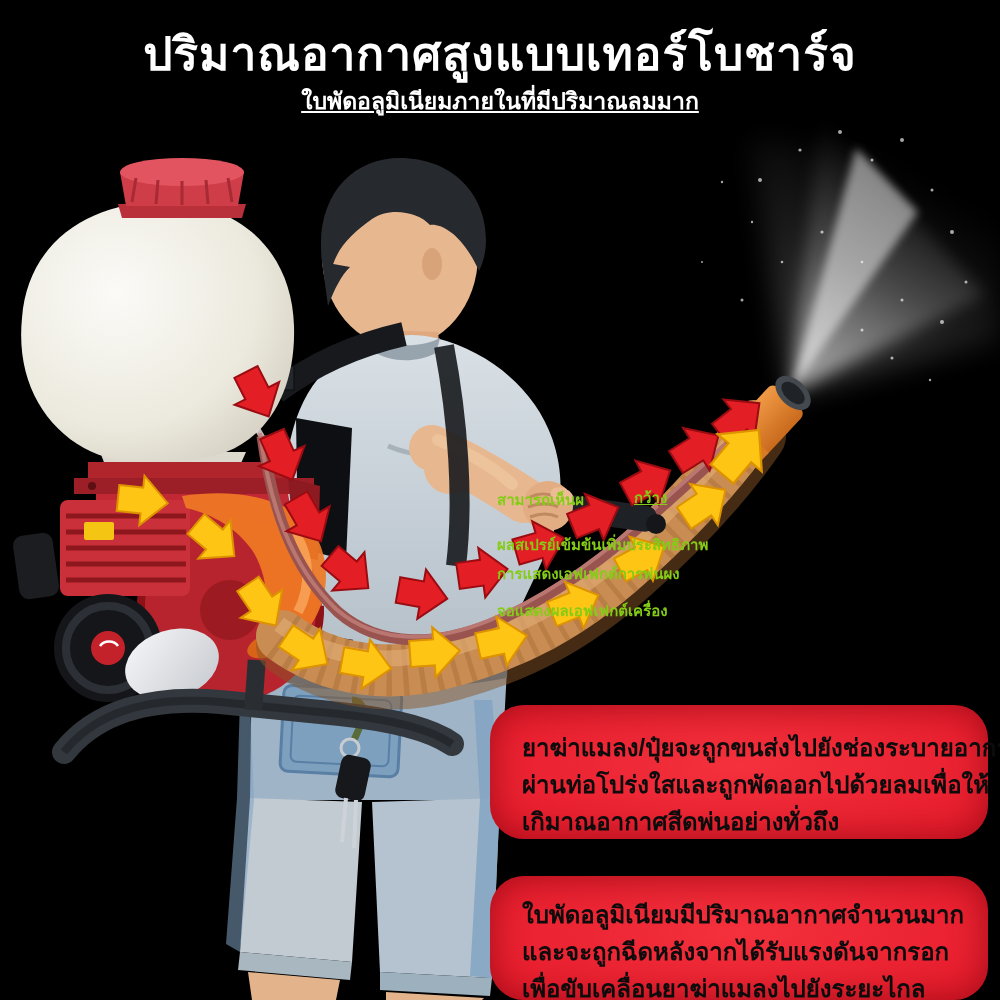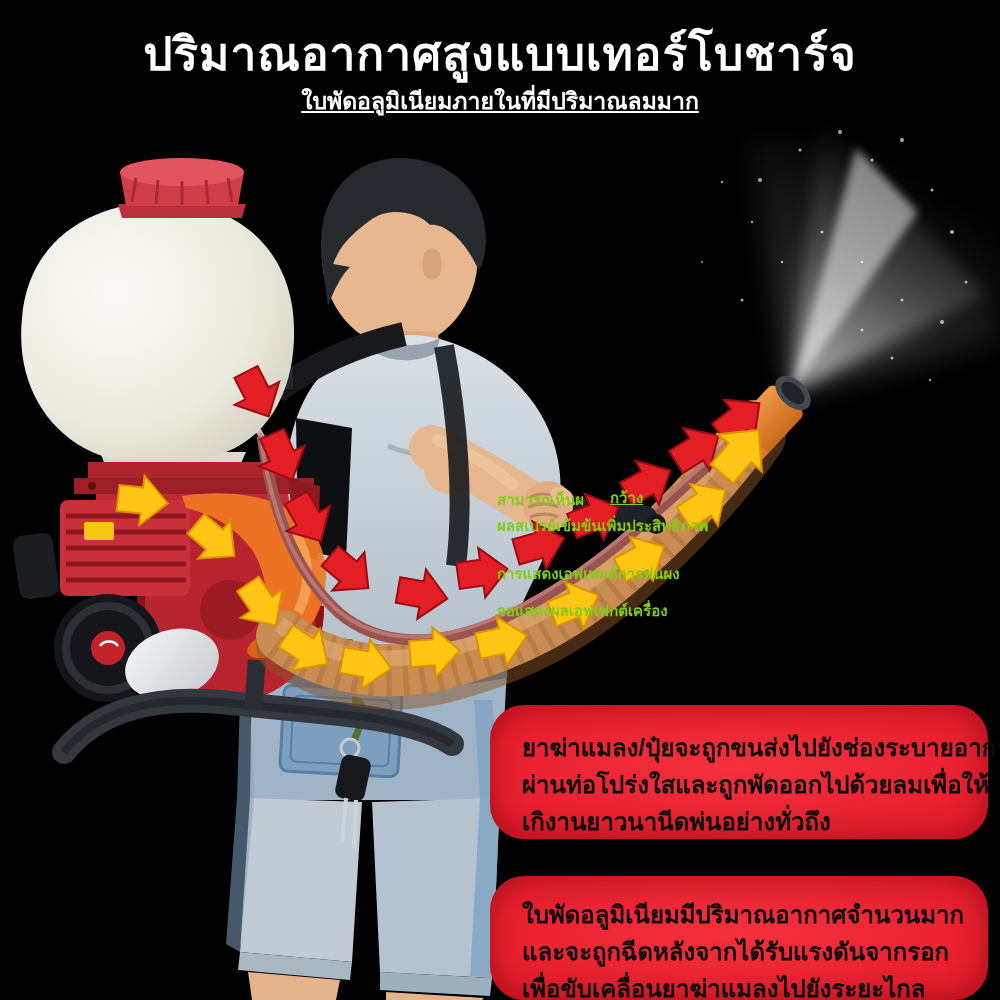--- a/index.html
+++ b/index.html
@@ -3,22 +3,22 @@
 <meta charset="utf-8">
 <style>
   html,body{margin:0;padding:0;background:#000;}
   .stage{position:relative;width:1000px;height:1000px;background:#000;overflow:hidden;
          font-family:"Liberation Sans","DejaVu Sans",sans-serif;}
   .stage svg{position:absolute;left:0;top:0;z-index:1;}
   .header{position:absolute;left:0;top:22px;width:1000px;text-align:center;z-index:3;color:#fff;}
   .header .title{font-size:46px;font-weight:800;letter-spacing:1px;line-height:64px;}
   .header .sub{font-size:23px;font-weight:700;line-height:31px;text-decoration:underline;}
   .wm{position:absolute;z-index:2;color:#84cc16;font-size:15px;font-weight:700;white-space:nowrap;}
-  #wm1a{left:497px;top:488px;} #wm1b{left:610px;top:486px;text-decoration:underline;}
-  #wm2{left:497px;top:514px;} #wm3{left:497px;top:562px;} #wm4{left:497px;top:599px;}
+  #wm1a{left:497px;top:488px;} #wm1b{left:634px;top:486px;text-decoration:underline;}
+  #wm2{left:497px;top:533px;} #wm3{left:497px;top:562px;} #wm4{left:497px;top:599px;}
   .callout{position:absolute;left:490px;width:498px;box-sizing:border-box;z-index:4;
            border-radius:34px;
            background:radial-gradient(120% 140% at 50% 45%,#f4313d 0%,#e51a2b 55%,#bd0e1c 100%);
            box-shadow:inset 0 0 34px rgba(110,0,10,.55);
            color:#0c0c0c;font-weight:800;font-size:24px;line-height:37px;
            padding:24px 14px 0 32px;white-space:nowrap;}
   #callout1{top:705px;height:134px;}
   #callout2{top:876px;height:124px;padding-top:20px;}
 </style>
 </head>
@@ -268,21 +268,21 @@
 
   <div class="wm" id="wm1a">สามารถเห็นผ</div>
   <div class="wm" id="wm1b">กว้าง</div>
   <div class="wm" id="wm2">ผลสเปรย์เข้มข้นเพิ่มประสิทธิภาพ</div>
   <div class="wm" id="wm3">การแสดงเอฟเฟกต์การพ่นผง</div>
   <div class="wm" id="wm4">จอแสดงผลเอฟเฟกต์เครื่อง</div>
 
   <div class="callout" id="callout1">
     <div>ยาฆ่าแมลง/ปุ๋ยจะถูกขนส่งไปยังช่องระบายอากาศ</div>
     <div>ผ่านท่อโปร่งใสและถูกพัดออกไปด้วยลมเพื่อให้</div>
-    <div>เกิงานยาวนานีดพ่นอย่างทั่วถึง</div>
+    <div>เกิมาณอากาศสีดพ่นอย่างทั่วถึง</div>
   </div>
   <div class="callout" id="callout2">
     <div>ใบพัดอลูมิเนียมมีปริมาณอากาศจำนวนมาก</div>
     <div>และจะถูกฉีดหลังจากได้รับแรงดันจากรอก</div>
     <div>เพื่อขับเคลื่อนยาฆ่าแมลงไปยังระยะไกล</div>
   </div>
 
 </div>
 
 </body></html>

